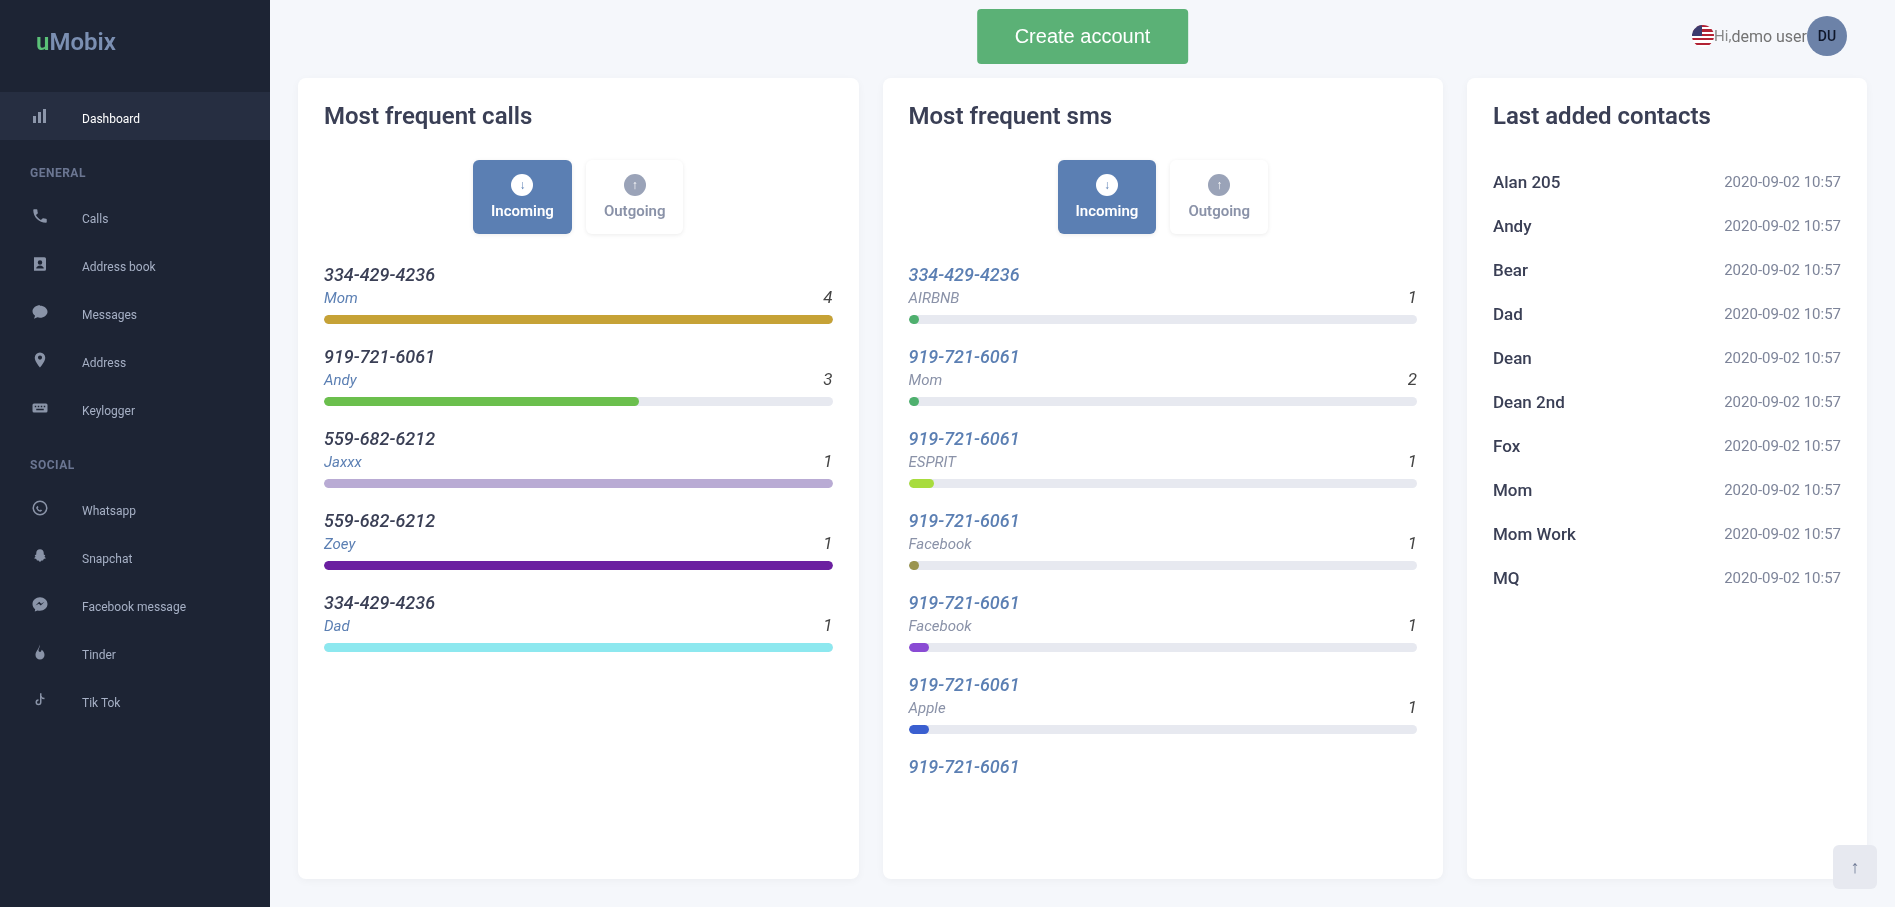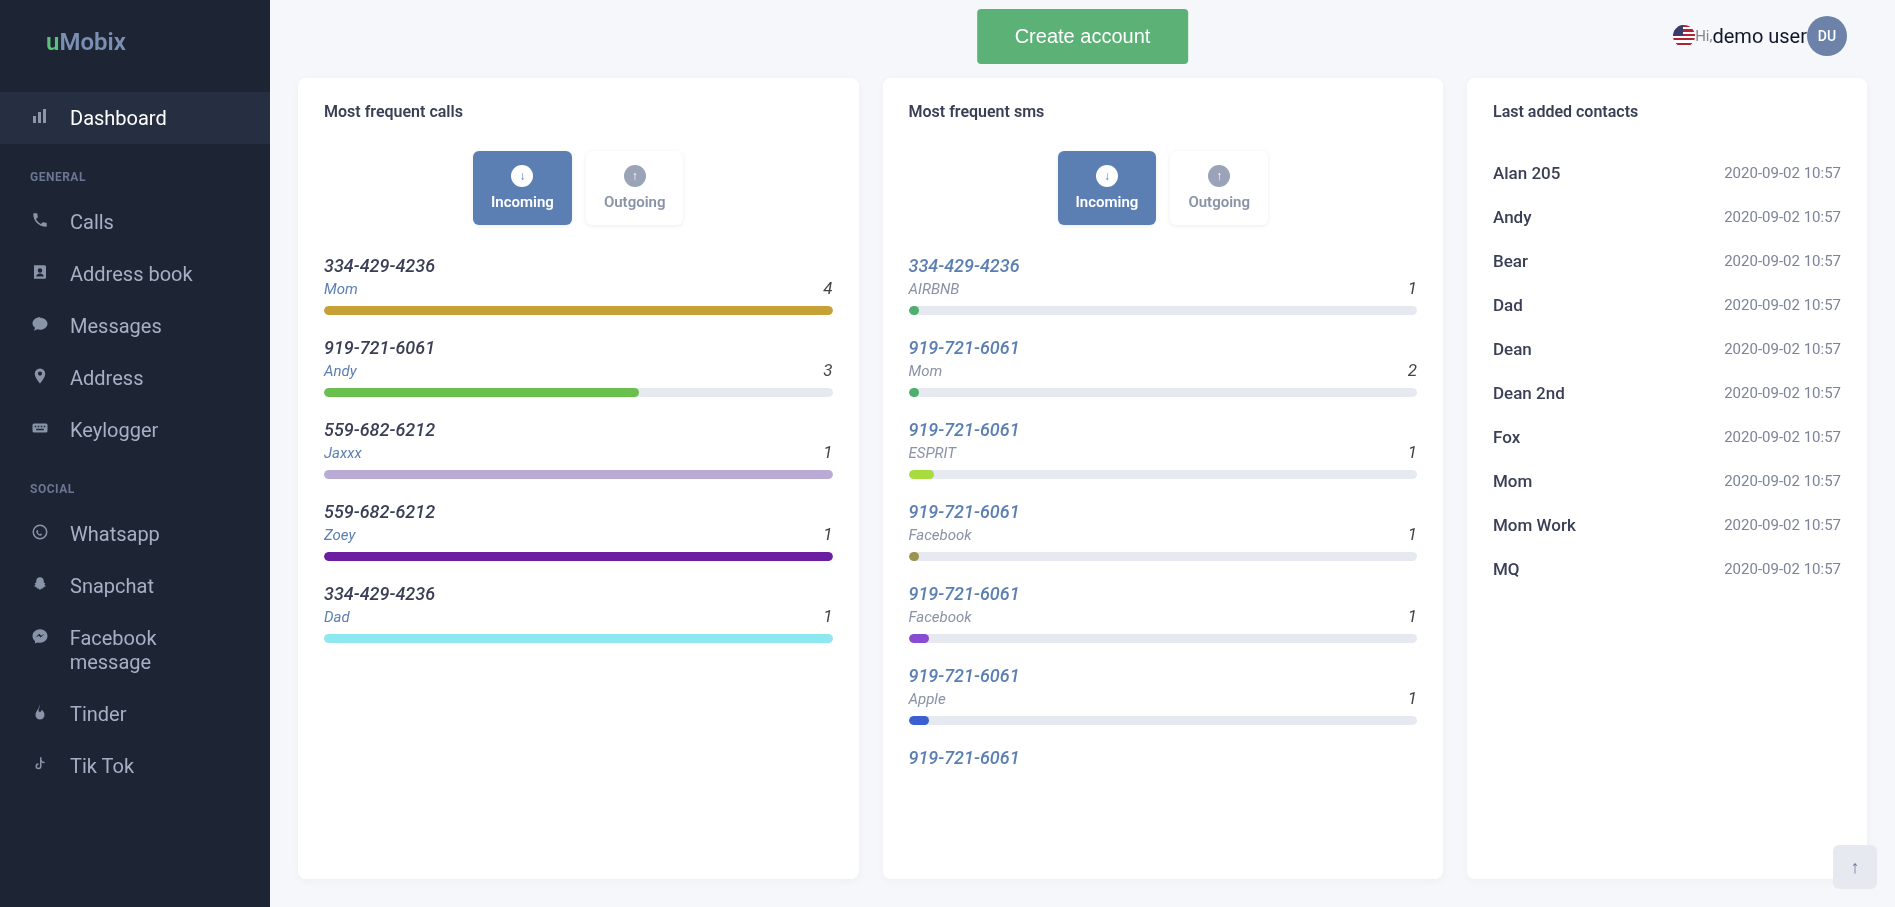--- a/index.html
+++ b/index.html
@@ -1,41 +1,41 @@
 <!DOCTYPE html>
 <html><head>
 <meta charset="utf-8">
 <style>
 * { box-sizing: border-box; margin: 0; padding: 0; }
 body { font-family: -apple-system, BlinkMacSystemFont, "Segoe UI", Roboto, sans-serif; background: #f5f7fb; color: #333; }
 .app { display: flex; height: 100vh; }
 .sidebar { width: 270px; background: #1d2434; color: #fff; overflow-y: auto; flex-shrink: 0; }
-.logo { padding: 28px 46px 36px; font-size: 24px; font-weight: 600; }
+.logo { padding: 28px 36px 36px; font-size: 24px; font-weight: 600; }
 .logo .u { color: #5bc178; }
 .logo .m { color: #7b8fb2; }
-.nav-item { display: flex; align-items: flex-start; gap: 20px; padding: 14px 30px; cursor: pointer; color: #a6b0c5; font-size: 20px; }
+.nav-item { display: flex; align-items: flex-end; gap: 32px; padding: 14px 30px; cursor: pointer; color: #a6b0c5; font-size: 12px; }
 .nav-item.active { background: #262e41; color: #fff; }
 .nav-item .icon { width: 20px; height: 20px; display: flex; align-items: center; justify-content: center; opacity: 0.8; }
 .nav-section { padding: 26px 30px 12px; color: #6b7692; font-size: 12px; letter-spacing: 0.5px; font-weight: bold; }
 .main { flex: 1; display: flex; flex-direction: column; overflow: hidden; }
 .topbar { display: flex; align-items: center; justify-content: space-between; padding: 16px 48px 16px 12px; background: transparent; position: relative; }
 .topbar-center { position: absolute; left: 50%; transform: translateX(-50%); }
 .create-btn { background: #5bb176; color: #fff; border: none; padding: 16px 38px; font-size: 20px; border-radius: 4px; cursor: pointer; font-weight: 500; }
 .topbar-right { display: flex; align-items: center; margin-left: auto; }
 .flag { width: 22px; height: 22px; border-radius: 50%; background: linear-gradient(to bottom, #b22234 0 10%, #fff 10% 20%, #b22234 20% 30%, #fff 30% 40%, #b22234 40% 50%, #fff 50% 60%, #b22234 60% 70%, #fff 70% 80%, #b22234 80% 90%, #fff 90% 100%); position: relative; overflow: hidden; }
 .flag::before { content: ""; position: absolute; top: 0; left: 0; width: 45%; height: 50%; background: #3c3b6e; }
 .greeting { color: #888; font-size: 15px; }
-.username { color: #0f172a; font-size: 20px; text-align: right; }
-.avatar { width: 40px; height: 40px; border-radius: 50%; background: #6c82a8; color: #ffffff; display: flex; align-items: center; justify-content: center; font-size: 14px; font-weight: 500; }
+.username { color: #737373; font-size: 16px; text-align: right; }
+.avatar { width: 40px; height: 40px; border-radius: 50%; background: #6c82a8; color: #0f172a; display: flex; align-items: center; justify-content: center; font-size: 14px; font-weight: 500; }
 .content { flex: 1; display: flex; gap: 24px; padding: 6px 28px 28px 28px; overflow-y: auto; }
 .card { background: #fff; border-radius: 8px; padding: 24px 26px; box-shadow: 0 2px 8px rgba(0,0,0,0.04); }
 .card.calls { flex: 1; }
 .card.sms { flex: 1; }
 .card.contacts { width: 400px; }
-.card-title { font-size: 16px; color: #3a3f55; font-weight: 600; margin-bottom: 30px; }
+.card-title { font-size: 24px; color: #3a3f55; font-weight: 600; margin-bottom: 30px; }
 .tabs { display: flex; justify-content: center; gap: 14px; margin-bottom: 30px; }
 .tab { padding: 14px 18px; border-radius: 6px; cursor: pointer; text-align: center; box-shadow: 0 1px 4px rgba(0,0,0,0.08); background: #fff; color: #8a92a8; }
 .tab.active { background: #5b7fb3; color: #fff; }
 .tab .circ { display: inline-flex; width: 22px; height: 22px; border-radius: 50%; background: #9aa3b8; align-items: center; justify-content: center; margin-bottom: 6px; }
 .tab.active .circ { background: #fff; }
 .tab .arrow { font-size: 12px; }
 .tab.active .arrow { color: #5b7fb3; }
 .tab:not(.active) .arrow { color: #fff; }
 .tab-label { display: block; font-size: 15px; font-weight: 600; }
 .row { margin-bottom: 22px; font-style: italic; }

